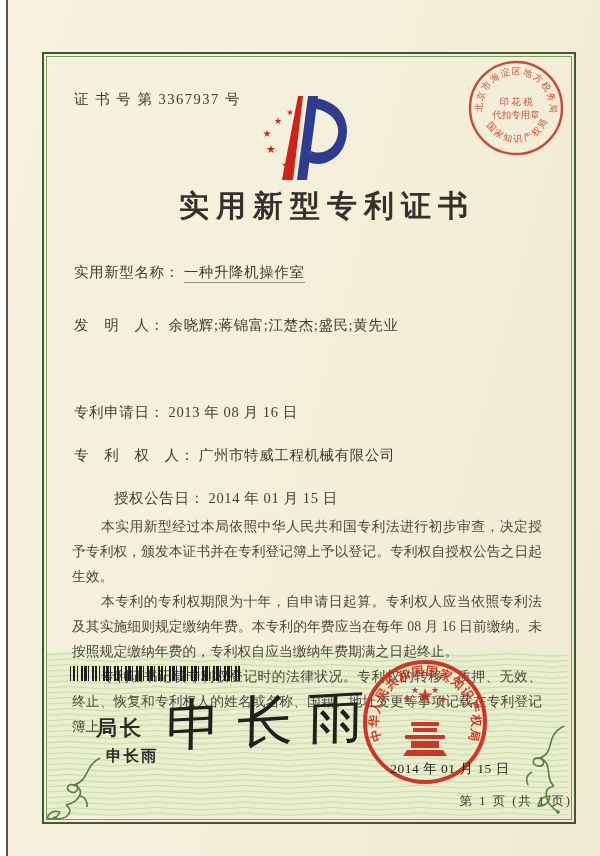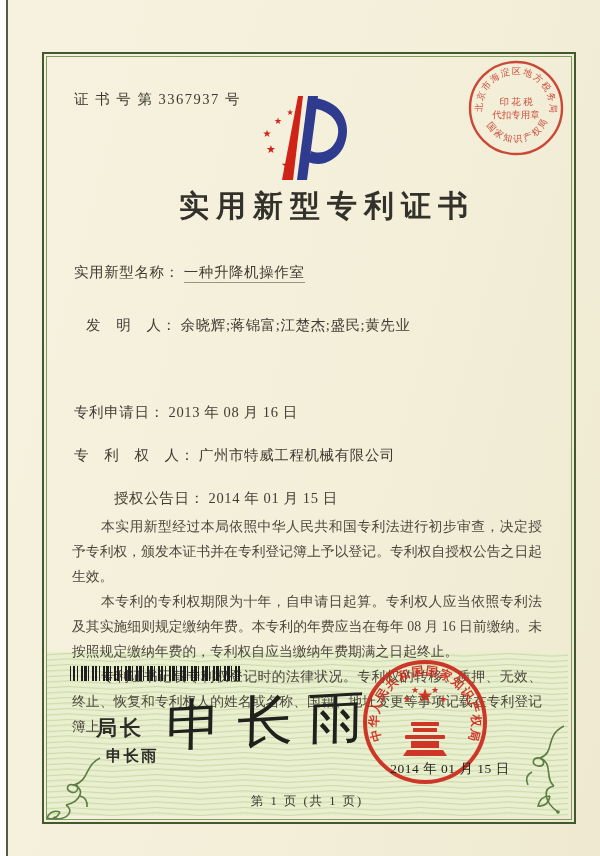--- a/index.html
+++ b/index.html
@@ -16,37 +16,37 @@
   .band{position:absolute;left:38px;top:652px;z-index:3;}
   
   .frame{position:absolute;left:34px;top:52px;width:530px;height:768px;border:2.5px solid #41592f;z-index:4;pointer-events:none;}
   .frame-inner{position:absolute;left:2px;top:2px;right:2px;bottom:2px;border:1.5px solid #7d9c5e;}
   .cert-number{position:absolute;left:66px;top:90px;font-size:14.5px;letter-spacing:1.5px;color:#3c3a32;z-index:5;}
   .tax-stamp{position:absolute;left:458px;top:58px;z-index:5;opacity:.92;}
   .sipo-logo{position:absolute;left:237px;top:92px;z-index:5;}
   .doc-title{position:absolute;left:34px;top:186px;width:570px;margin:0;text-align:center;
     font-size:30px;font-weight:600;letter-spacing:7px;color:#33312b;z-index:5;}
   .field{position:absolute;left:66px;width:480px;font-size:14.5px;letter-spacing:.6px;color:#403c33;z-index:5;white-space:nowrap;}
-  .f0{top:263px;}.f1{top:316px;margin-left:12px;}.f2{top:360px;}.f3{top:403px;}.f4{top:446px;}.f5{top:489px;margin-left:40px;}
+  .f0{top:263px;}.f1{top:316px;}.f2{top:360px;}.f3{top:403px;}.f4{top:446px;}.f5{top:489px;margin-left:40px;}
   .field .val{margin-left:4px;}
   .f0 .val{border-bottom:1px solid #999480;padding-bottom:2px;}
   .paras{position:absolute;left:64px;top:514px;width:470px;z-index:5;}
   .paras p{margin:0;text-indent:2.1em;text-align:justify;font-size:13.8px;line-height:25px;color:#4c473c;font-family:Liberation Serif, serif;}
   .barcode{position:absolute;left:62px;top:666px;width:170px;height:15px;z-index:6;
     background:repeating-linear-gradient(90deg,#1d1d1d 0 1.5px,transparent 1.5px 3px,#1d1d1d 3px 5.5px,transparent 5.5px 7px,#1d1d1d 7px 8px,transparent 8px 11px);}
   .sig-role{position:absolute;left:88px;top:714px;font-family:"Liberation Sans","DejaVu Sans",sans-serif;
     font-size:21px;font-weight:700;letter-spacing:3px;color:#2e2d28;z-index:6;}
   .sig-name{position:absolute;left:98px;top:746px;font-family:"Liberation Sans","DejaVu Sans",sans-serif;
     font-size:15.5px;font-weight:600;letter-spacing:2px;color:#2e2d28;z-index:6;}
   .autograph{position:absolute;left:158px;top:684px;font-size:56px;letter-spacing:15px;color:#20201d;
     transform:rotate(-3deg) skewX(-4deg);z-index:6;white-space:nowrap;}
   .official-seal{position:absolute;left:347px;top:652px;z-index:7;opacity:.93;}
   .seal-date{position:absolute;left:372px;top:760px;width:140px;text-align:center;
     font-size:13.5px;letter-spacing:.5px;color:#26251c;z-index:8;white-space:nowrap;}
-  .footer{position:absolute;left:34px;top:793px;width:530px;text-align:center;
+  .footer{position:absolute;left:34px;top:793px;width:530px;text-align:right;
     font-size:12.5px;letter-spacing:2px;color:#3a382f;z-index:8;}
   .orn-left{position:absolute;left:38px;top:756px;z-index:6;}
   .orn-right{position:absolute;left:506px;top:724px;z-index:6;}
 </style>
 </head>
 <body>
 
 <div class="scan-edge"></div>
 
 <div class="paper">

